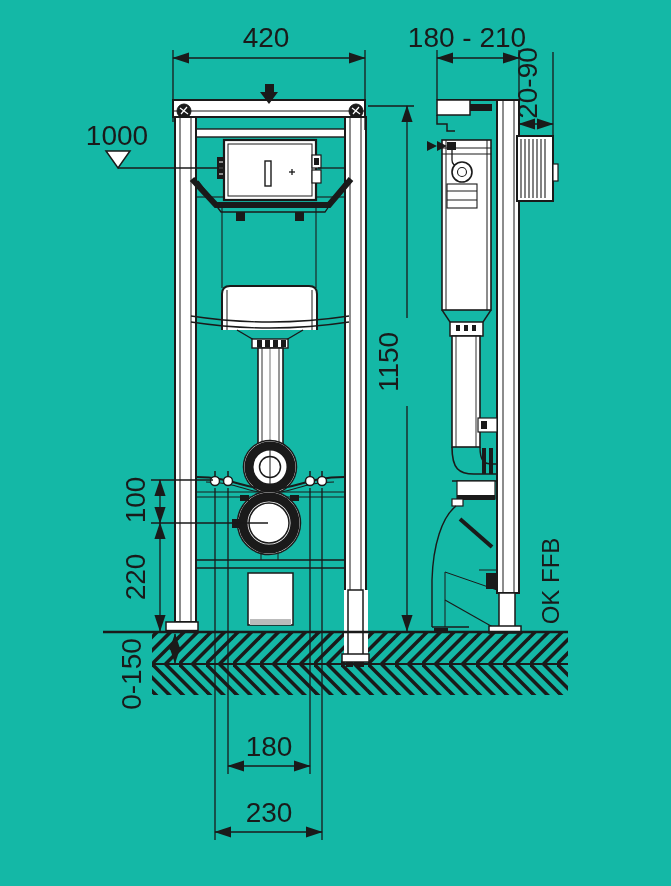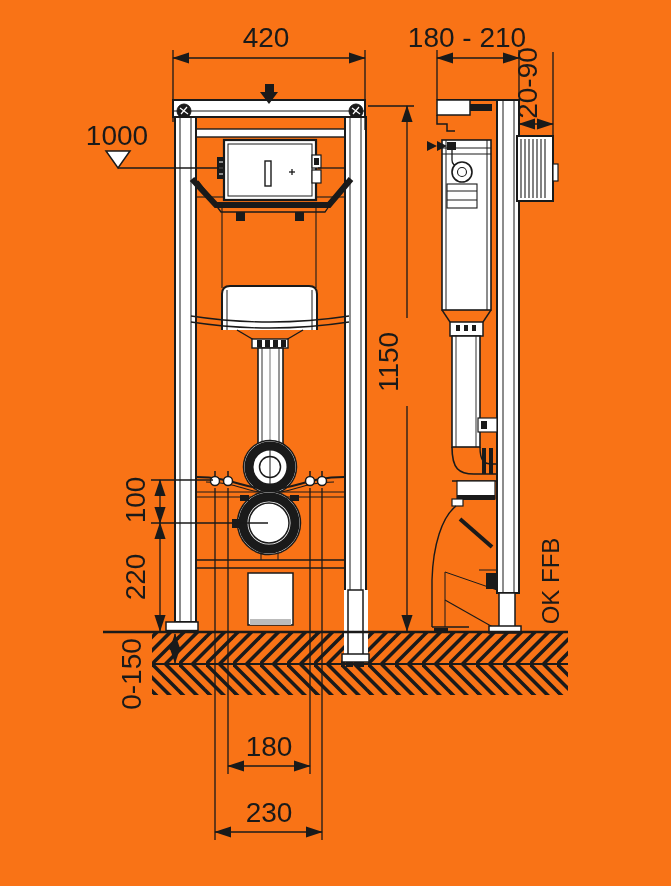--- a/index.html
+++ b/index.html
@@ -1,16 +1,16 @@
 <!DOCTYPE html>
 <html><head>
 <meta charset="utf-8">
 <style>
   html,body{margin:0;padding:0;background:#fff;}
-  .stage{width:671px;height:886px;position:relative;background:#f97316;font-family:"Liberation Sans",sans-serif;}
+  .stage{width:671px;height:886px;position:relative;background:#14b8a6;font-family:"Liberation Sans",sans-serif;}
   svg{display:block;}
   text{fill:#1a1a1a;font-family:"Liberation Sans",sans-serif;}
   .dimtxt{font-size:28px;}
   .floortxt{font-size:24px;}
 </style>
 </head>
 <body>
 
 <div class="stage">
 <svg width="671" height="886" viewBox="0 0 671 886">

